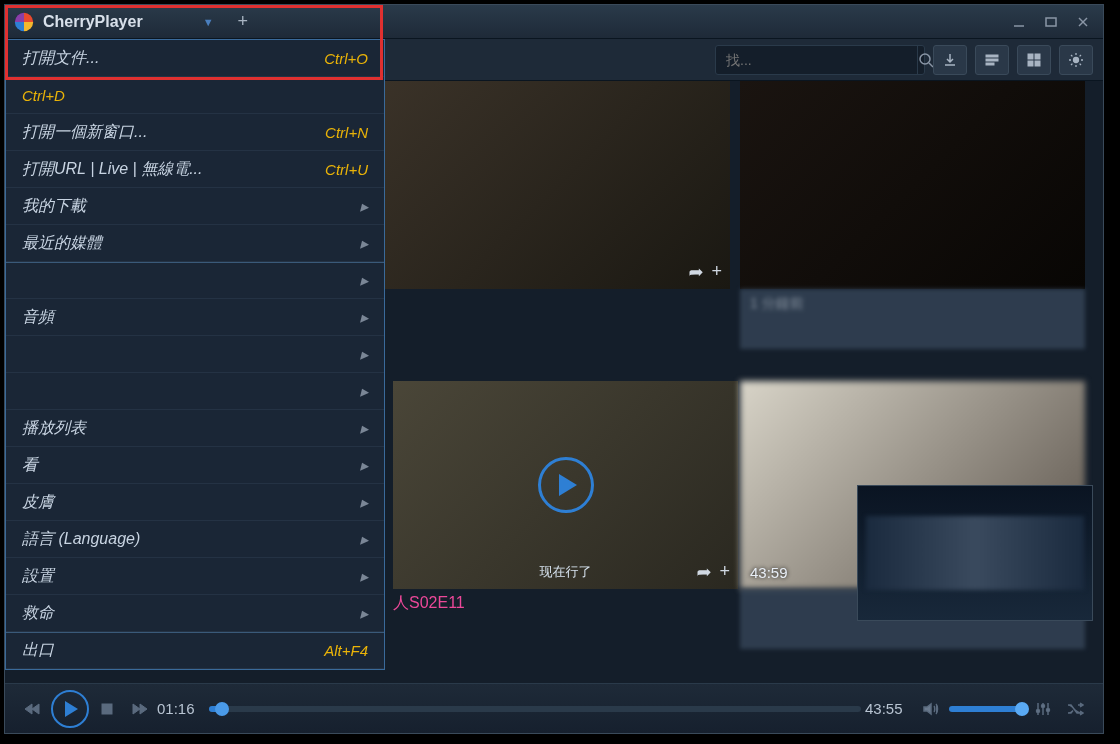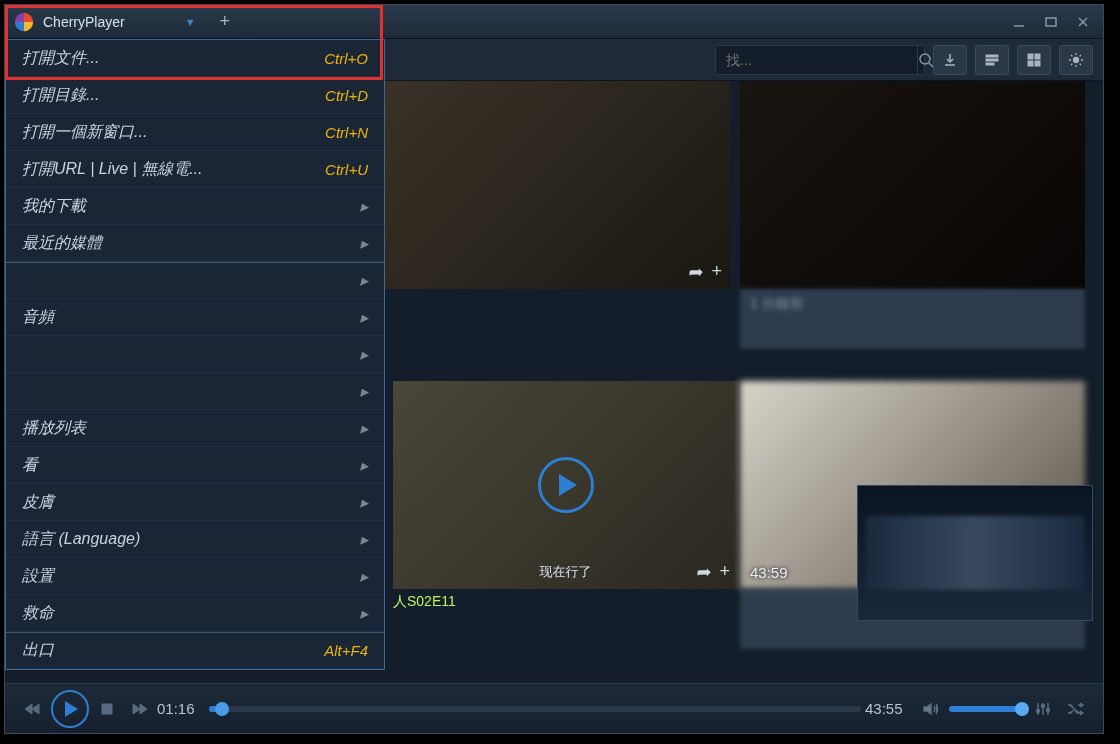--- a/index.html
+++ b/index.html
@@ -1,21 +1,21 @@
 <!DOCTYPE html>
 <html><head>
 <meta charset="utf-8">
 <style>
 * { margin:0; padding:0; box-sizing:border-box; font-family:"Microsoft YaHei",Arial,sans-serif; }
 body { background:#000; width:1120px; height:744px; overflow:hidden; }
 .window { position:absolute; left:4px; top:4px; width:1100px; height:730px; background:#1a2332; border:1px solid #3a4a5a; display:flex; flex-direction:column; }
 .titlebar { height:34px; background:linear-gradient(#2a3a4a,#1e2a38); display:flex; align-items:center; padding:0 8px; border-bottom:1px solid #0a1520; }
 .logo { width:22px; height:22px; margin-right:8px; position:relative; }
 .logo svg { width:22px; height:22px; }
-.title { color:#d8e0ea; font-size:14px; font-weight:400; flex:0 0 auto; }
+.title { color:#d8e0ea; font-size:16px; font-weight:700; flex:0 0 auto; }
 .title-dd { margin-left:60px; color:#4a7fbe; font-size:11px; cursor:pointer; }
 .plus { margin-left:24px; color:#a8b4c2; font-size:18px; cursor:pointer; }
 .spacer { flex:1; }
 .winctl { display:flex; gap:8px; }
 .winbtn { width:24px; height:18px; display:flex; align-items:center; justify-content:center; color:#8a96a6; cursor:pointer; font-size:14px; }
 .winbtn svg { width:14px; height:14px; stroke:#8a96a6; fill:none; stroke-width:1.5; }
 
 .toolbar { height:42px; background:#1e2a38; display:flex; align-items:center; padding:0 10px; gap:8px; border-bottom:1px solid #0a1520; }
 .toolbar .flex { flex:1; }
 .search { display:flex; align-items:center; background:#141e2a; border:1px solid #2a3a4a; border-radius:3px; height:30px; width:210px; }
@@ -30,21 +30,21 @@
 .thumb { width:345px; height:208px; background:linear-gradient(135deg,#3a3228,#1a1812); position:relative; display:flex; align-items:center; justify-content:center; }
 .thumb.t2 { background:linear-gradient(135deg,#1a1410,#080604); }
 .thumb.t3 { background:linear-gradient(135deg,#4a4638,#2a2820); }
 .thumb.t4 { background:linear-gradient(135deg,#d8d4c8,#585048); filter:blur(3px); }
 .playcircle { width:56px; height:56px; border:3px solid #2e7fd4; border-radius:50%; display:flex; align-items:center; justify-content:center; position:absolute; }
 .playcircle::after { content:""; border-left:18px solid #2e7fd4; border-top:11px solid transparent; border-bottom:11px solid transparent; margin-left:5px; }
 .cardactions { position:absolute; bottom:6px; right:8px; display:flex; gap:8px; color:#d0d8e2; font-size:18px; }
 .cardmeta { height:60px; background:#3a4a5e; padding:6px 10px; color:#b0bcca; font-size:14px; }
 .cardmeta.dim { filter:blur(2px); opacity:0.7; }
 .duration { position:absolute; bottom:68px; left:10px; color:#e8eef6; font-size:15px; text-shadow:0 0 4px #000; }
-.episode { color:#bef264; font-size:14px; padding:4px 0; }
+.episode { color:#ec4899; font-size:16px; padding:4px 0; }
 
 .menu { position:absolute; left:0; top:34px; width:380px; background:#1a2636; border:1px solid #3a6a9a; z-index:100; }
 .menu-hl { position:absolute; left:0; top:0; width:378px; height:75px; border:3px solid #e03030; pointer-events:none; z-index:101; }
 .mitem { height:37px; display:flex; align-items:center; padding:0 16px; color:#c8d4e2; font-size:16px; cursor:pointer; border-bottom:1px solid #243244;font-style:italic; }
 .mitem .lbl { flex:1; }
 .mitem .sc { color:#eab308; font-size:15px; }
 .mitem .arr { color:#7a8696; margin-left:auto; }
 .mgroup-sep { border-top:1px solid #3a5a7a; }
 
 .pip { position:absolute; right:10px; bottom:62px; width:236px; height:136px; background:linear-gradient(#0a1422,#18283a); border:1px solid #3a4a5a; z-index:90; }
@@ -181,21 +181,20 @@
         <div class="pip-inner"></div>
       </div>
   </div>
 
   <div class="menu" id="menu">
       <div class="mitem">
         <span class="lbl">打開文件...</span>
         <span class="sc">Ctrl+O</span>
       </div>
       <div class="mitem">
-        <span class="lbl">打開目錄...</span>
         <span class="sc">Ctrl+D</span>
       </div>
       <div class="mitem">
         <span class="lbl">打開一個新窗口...</span>
         <span class="sc">Ctrl+N</span>
       </div>
       <div class="mitem">
         <span class="lbl">打開URL | Live | 無線電...</span>
         <span class="sc">Ctrl+U</span>
       </div>

